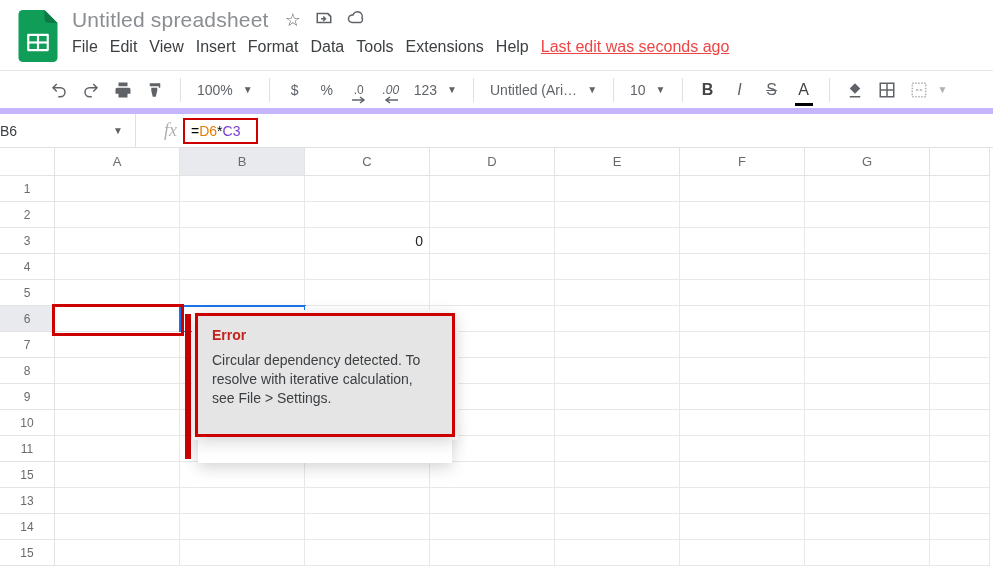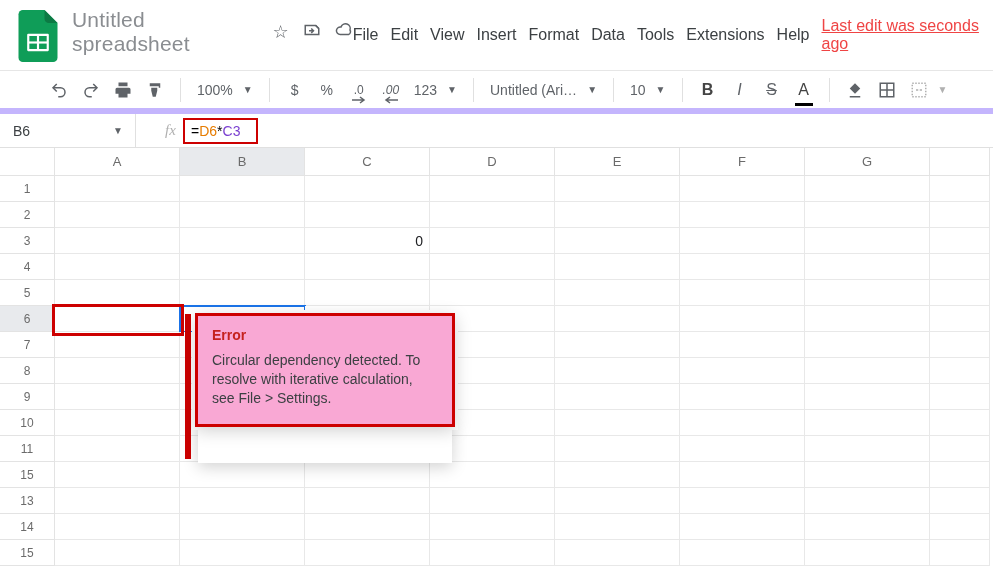--- a/index.html
+++ b/index.html
@@ -18,21 +18,21 @@
       align-items: flex-start;
       padding: 8px 10px 0 18px;
     }
     .logo {
       width: 40px; height: 52px;
       display: flex; align-items: center; justify-content: center;
       margin-right: 14px;
       margin-top: 2px;
     }
     .logo svg { width: 40px; height: 52px; }
-    .title-area { display: flex; flex-direction: row; }
+    .title-area { display: flex; flex-direction: column; }
     .title-line { display: flex; align-items: center; gap: 16px; }
     .doc-title {
       font-size: 21px;
       color: #8a8d91;
       letter-spacing: .2px;
     }
     .title-icons { display: flex; gap: 14px; color: #5f6368; }
     .title-icons span { font-size: 18px; cursor: pointer; }
     .menu-bar { display: flex; align-items: center; gap: 12px; margin-top: 6px; font-size: 16px; color: #3c4043; }
     .menu-bar .menu-item { cursor: pointer; }
@@ -64,35 +64,35 @@
     .caret { font-size: 10px; color: #5f6368; }
     
     .formula-bar {
       display: flex;
       align-items: center;
       height: 34px;
       border-bottom: 1px solid #e0e0e0;
     }
     .name-box {
       width: 135px;
-      padding-left: 13px;
+      padding-left: 0;
       font-size: 14px;
       display: flex;
       align-items: center;
       justify-content: space-between;
       padding-right: 12px;
       color:#3c4043;
     }
     .fx-label {
       width: 42px;
       text-align: center;
       color: #b0b0b0;
       font-style: italic;
       font-family: serif;
-      font-size: 15px;
+      font-size: 18px;
       border-left: 1px solid #e0e0e0;
       height:100%;
       display:flex; align-items:center; justify-content:center;padding-left:28px;
     }
     .formula-input {
       flex: 0 0 auto;
       font-size: 14px;
       padding: 4px 6px;
       font-family: Arial;
     }
@@ -146,24 +146,24 @@
     .err-indicator {
       position: absolute;
       width: 10px; height: 130px;
       background: #cd0000;
       pointer-events: none;
     }
     
     .err-popover {
       position: absolute;
       width: 260px;
-      background: #f9a8d4;
+      background: #e5e5e5;
       border: 3px solid #cd0000;
       box-shadow: 0 4px 16px rgba(0,0,0,.18), 0 0 0 3px #fff;
-      padding: 10px 14px 16px;
+      padding: 10px 14px 26px;
       font-size: 14px;
       line-height: 1.35;
     }
     .err-popover .err-title {
       color: #c5221f;
       font-weight: 700;
       margin-bottom: 6px;
     }
     .err-popover .err-body { color: #3c4043; }
     .popover-shadow-ext {

